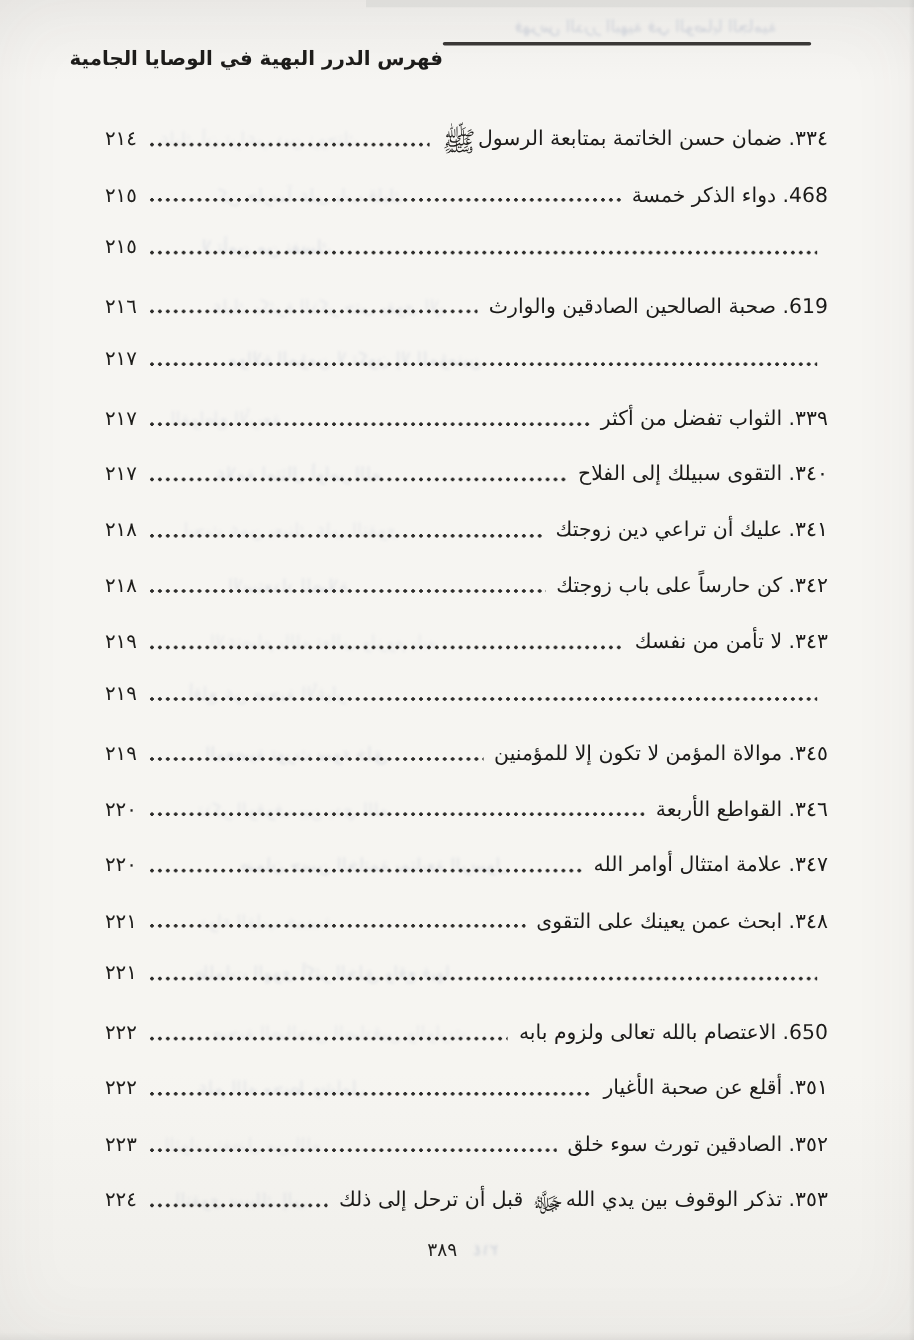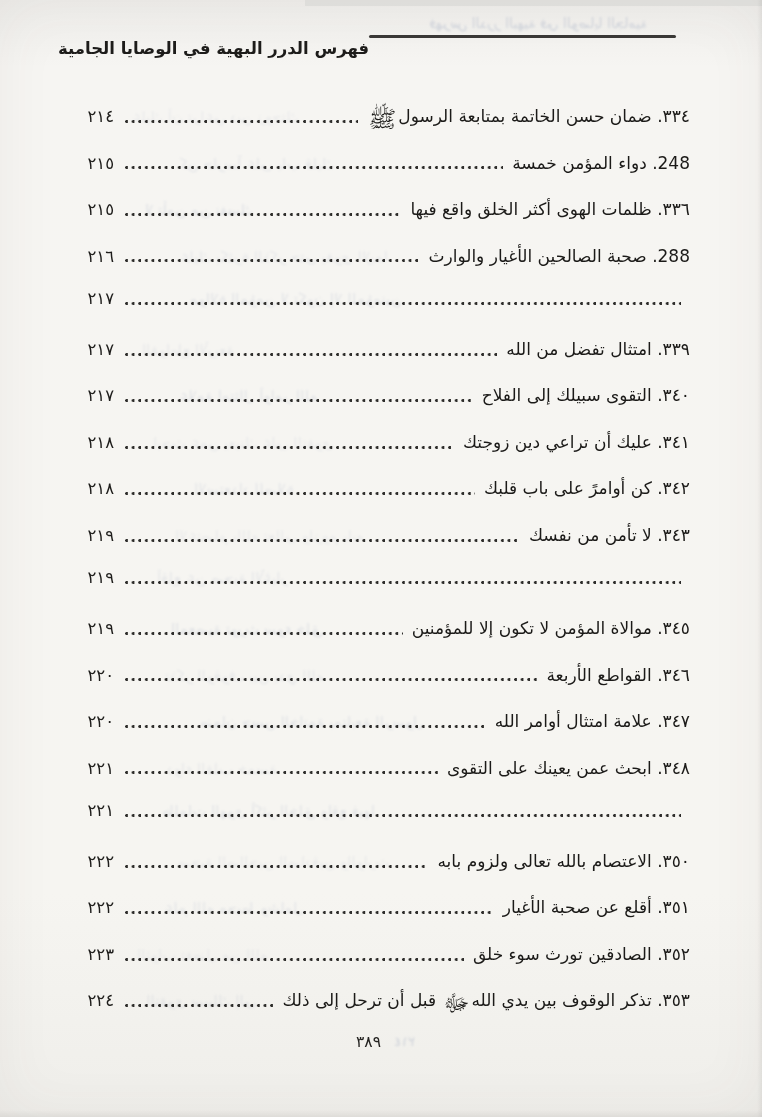--- a/index.html
+++ b/index.html
@@ -101,52 +101,51 @@
   <main class="toc" id="toc">
   <div class="row" dir="rtl">
     <span class="txt"><span class="num">٣٣٤. </span><span class="pre">ضمان حسن الخاتمة بمتابعة الرسول</span><span class="hon">ﷺ</span></span>
     <span class="leader">
       <span class="bleed" style="opacity: 0.1; left: 4%; right: 6%;">عليك أن تراعي دين زوجتك</span>
     </span>
     <span class="pg">٢١٤</span>
   </div>
 
   <div class="row" dir="rtl">
-    <span class="txt"><span class="num">248. </span><span class="pre">دواء المؤمن خمسة</span></span>
+    <span class="txt"><span class="num">468. </span><span class="pre">دواء الذكر خمسة</span></span>
     <span class="leader">
       <span class="bleed" style="opacity: 0.14; left: 15%; right: 13%;">كن حارساً على باب قلبك</span>
     </span>
     <span class="pg">٢١٥</span>
   </div>
 
   <div class="row" dir="rtl">
-    <span class="txt"><span class="num">٣٣٦. </span><span class="pre">ظلمات الهوى أكثر الخلق واقع فيها</span></span>
     <span class="leader">
       <span class="bleed" style="opacity: 0.18; left: 8%; right: 20%;">لا تأمن من نفسك</span>
     </span>
     <span class="pg">٢١٥</span>
   </div>
 
   <div class="row" dir="rtl">
-    <span class="txt"><span class="num">288. </span><span class="pre">صحبة الصالحين الأغيار والوارث</span></span>
+    <span class="txt"><span class="num">619. </span><span class="pre">صحبة الصالحين الصادقين والوارث</span></span>
     <span class="leader">
       <span class="bleed" style="opacity: 0.13; left: 19%; right: 11%;">عليك بكثرة الذكر حتى يقوى الإيمان</span>
     </span>
     <span class="pg">٢١٦</span>
   </div>
 
   <div class="row" dir="rtl">
     <span class="leader">
       <span class="bleed" style="opacity: 0.17; left: 12%; right: 18%;">موالاة المؤمن لا تكون إلا للمؤمنين</span>
     </span>
     <span class="pg">٢١٧</span>
   </div>
 
   <div class="row" dir="rtl">
-    <span class="txt"><span class="num">٣٣٩. </span><span class="pre">امتثال تفضل من الله</span></span>
+    <span class="txt"><span class="num">٣٣٩. </span><span class="pre">الثواب تفضل من أكثر</span></span>
     <span class="leader">
       <span class="bleed" style="opacity: 0.12; left: 5%; right: 9%;">القواطع الأربعة</span>
     </span>
     <span class="pg">٢١٧</span>
   </div>
 
   <div class="row" dir="rtl">
     <span class="txt"><span class="num">٣٤٠. </span><span class="pre">التقوى سبيلك إلى الفلاح</span></span>
     <span class="leader">
       <span class="bleed" style="opacity: 0.16; left: 16%; right: 16%;">علامة امتثال أوامر الله</span>
@@ -156,21 +155,21 @@
 
   <div class="row" dir="rtl">
     <span class="txt"><span class="num">٣٤١. </span><span class="pre">عليك أن تراعي دين زوجتك</span></span>
     <span class="leader">
       <span class="bleed" style="opacity: 0.11; left: 9%; right: 7%;">ابحث عمن يعينك على التقوى</span>
     </span>
     <span class="pg">٢١٨</span>
   </div>
 
   <div class="row" dir="rtl">
-    <span class="txt"><span class="num">٣٤٢. </span><span class="pre">كن أوامرً على باب قلبك</span></span>
+    <span class="txt"><span class="num">٣٤٢. </span><span class="pre">كن حارساً على باب زوجتك</span></span>
     <span class="leader">
       <span class="bleed" style="opacity: 0.15; left: 20%; right: 14%;">الاستعداد للصلاة</span>
     </span>
     <span class="pg">٢١٨</span>
   </div>
 
   <div class="row" dir="rtl">
     <span class="txt"><span class="num">٣٤٣. </span><span class="pre">لا تأمن من نفسك</span></span>
     <span class="leader">
       <span class="bleed" style="opacity: 0.1; left: 13%; right: 21%;">الاعتصام بالله تعالى ولزوم بابه</span>
@@ -218,21 +217,21 @@
   </div>
 
   <div class="row" dir="rtl">
     <span class="leader">
       <span class="bleed" style="opacity: 0.16; left: 7%; right: 15%;">ظلمات الهوى أكثر الخلق واقع فيها</span>
     </span>
     <span class="pg">٢٢١</span>
   </div>
 
   <div class="row" dir="rtl">
-    <span class="txt"><span class="num">٣٥٠. </span><span class="pre">الاعتصام بالله تعالى ولزوم بابه</span></span>
+    <span class="txt"><span class="num">650. </span><span class="pre">الاعتصام بالله تعالى ولزوم بابه</span></span>
     <span class="leader">
       <span class="bleed" style="opacity: 0.11; left: 18%; right: 6%;">صحبة الصالحين الصادقين والوارث</span>
     </span>
     <span class="pg">٢٢٢</span>
   </div>
 
   <div class="row" dir="rtl">
     <span class="txt"><span class="num">٣٥١. </span><span class="pre">أقلع عن صحبة الأغيار</span></span>
     <span class="leader">
       <span class="bleed" style="opacity: 0.15; left: 11%; right: 13%;">علم الله محيط وشامل</span>

